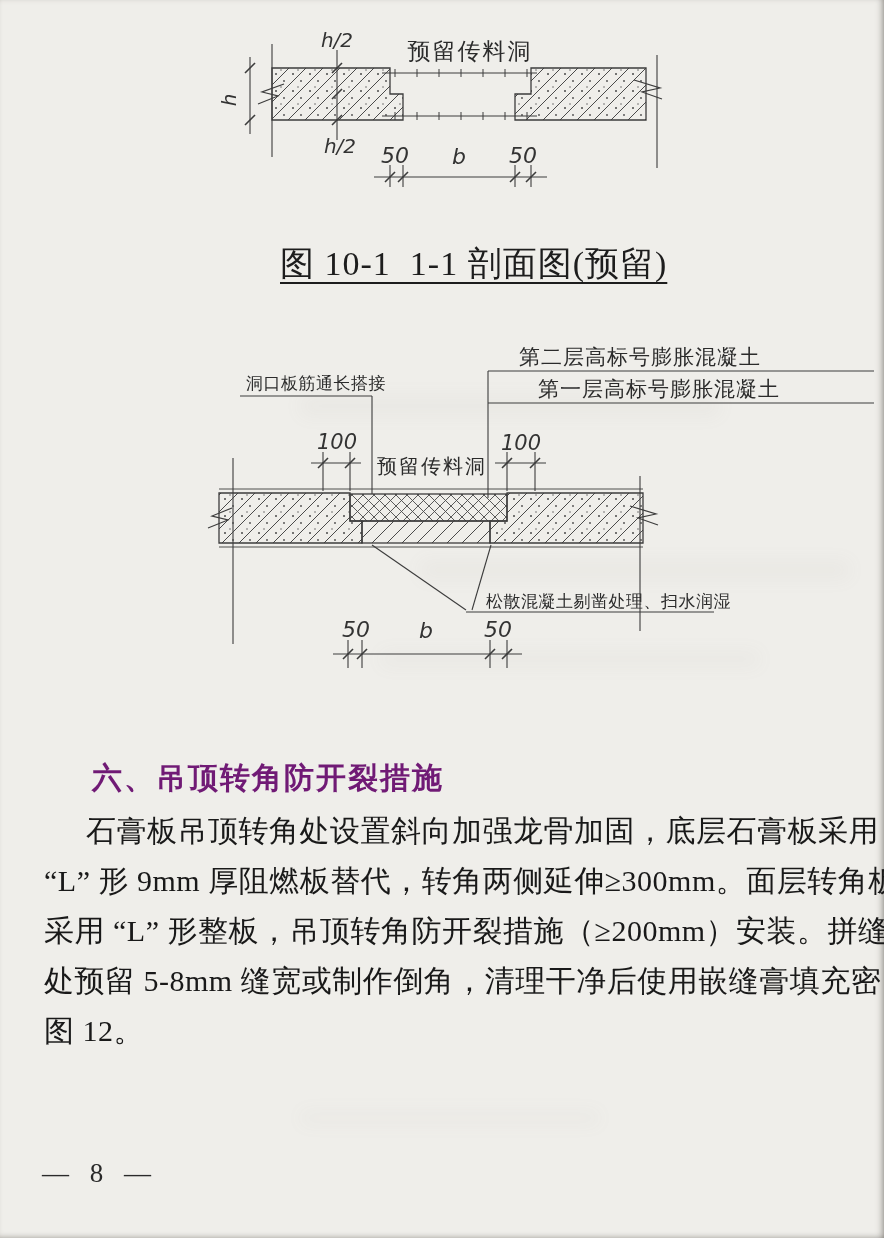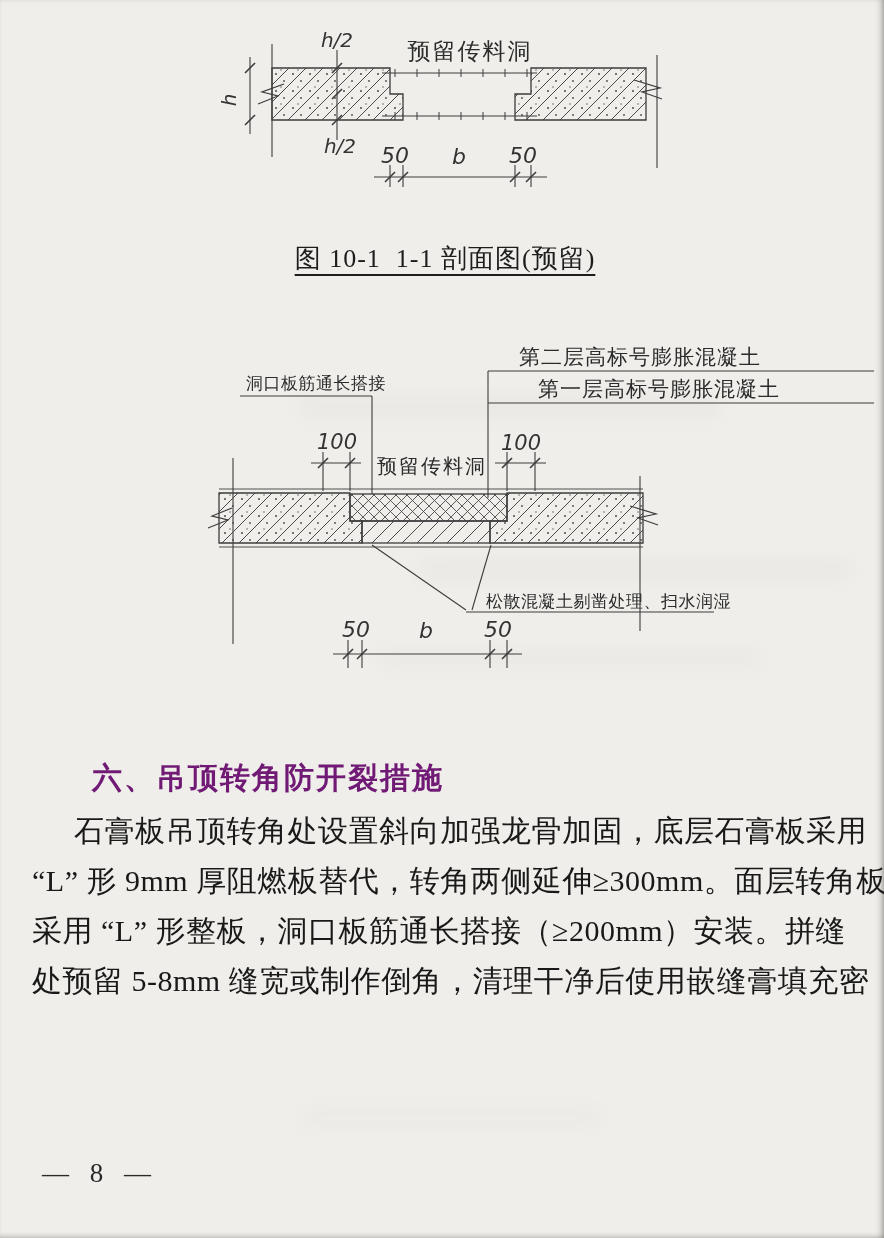--- a/index.html
+++ b/index.html
@@ -10,30 +10,30 @@
     overflow:hidden;
     font-family:"Liberation Serif",serif;
     color:#222;
     box-shadow:inset -5px 0 7px -4px rgba(60,55,50,.55), inset 0 -4px 6px -4px rgba(60,55,50,.35);
   }
   .smudge{position:absolute;background:#8a857d;filter:blur(9px);pointer-events:none;}
   svg text{font-family:"Liberation Serif",serif;fill:#2b2b2b;}
   svg .dimtxt{font-family:"DejaVu Sans",sans-serif;font-style:italic;fill:#333;}
   .caption{
     position:absolute;text-align:center;white-space:pre;
-    font-size:26px;letter-spacing:1px;color:#1d1d1d;
+    font-size:34px;letter-spacing:1px;color:#1d1d1d;
     text-decoration:underline;text-underline-offset:7px;
     text-decoration-thickness:1.5px;
   }
   .heading{
     position:absolute;left:92px;top:758px;
     font-family:"Liberation Sans",sans-serif;
     font-size:30px;font-weight:700;letter-spacing:2px;color:#701a75;
   }
-  .para{position:absolute;left:32px;top:806px;width:812px;}
+  .para{position:absolute;left:44px;top:806px;width:812px;}
   .para .line{
     height:50px;line-height:50px;font-size:30px;
     letter-spacing:0.5px;color:#191919;white-space:nowrap;
   }
   .para .line.indent{text-indent:42px;}
   .pagenum{
     position:absolute;left:42px;top:1158px;
     font-size:27px;letter-spacing:7px;color:#2a2a2a;
   }
 </style>
@@ -202,19 +202,20 @@
     <text class="dimtxt" x="498" y="637" font-size="22" text-anchor="middle">50</text>
   </svg>
 
   <div class="caption" style="left:280px;top:241px;width:330px;">图 10-1  1-1 剖面图(预留)</div>
 
   <div class="heading">六、吊顶转角防开裂措施</div>
 
   <div class="para">
     <div class="line indent">石膏板吊顶转角处设置斜向加强龙骨加固，底层石膏板采用</div>
     <div class="line">“L” 形 9mm 厚阻燃板替代，转角两侧延伸≥300mm。面层转角板</div>
-    <div class="line">采用 “L” 形整板，洞口板筋通长搭接（≥200mm）安装。拼缝</div>
+    <div class="line">采用 “L” 形整板，吊顶转角防开裂措施（≥200mm）安装。拼缝</div>
     <div class="line">处预留 5-8mm 缝宽或制作倒角，清理干净后使用嵌缝膏填充密</div>
+    <div class="line">图 12。</div>
   </div>
 
   <div class="pagenum">— 8 —</div>
 
 </div>
 
 </body></html>

